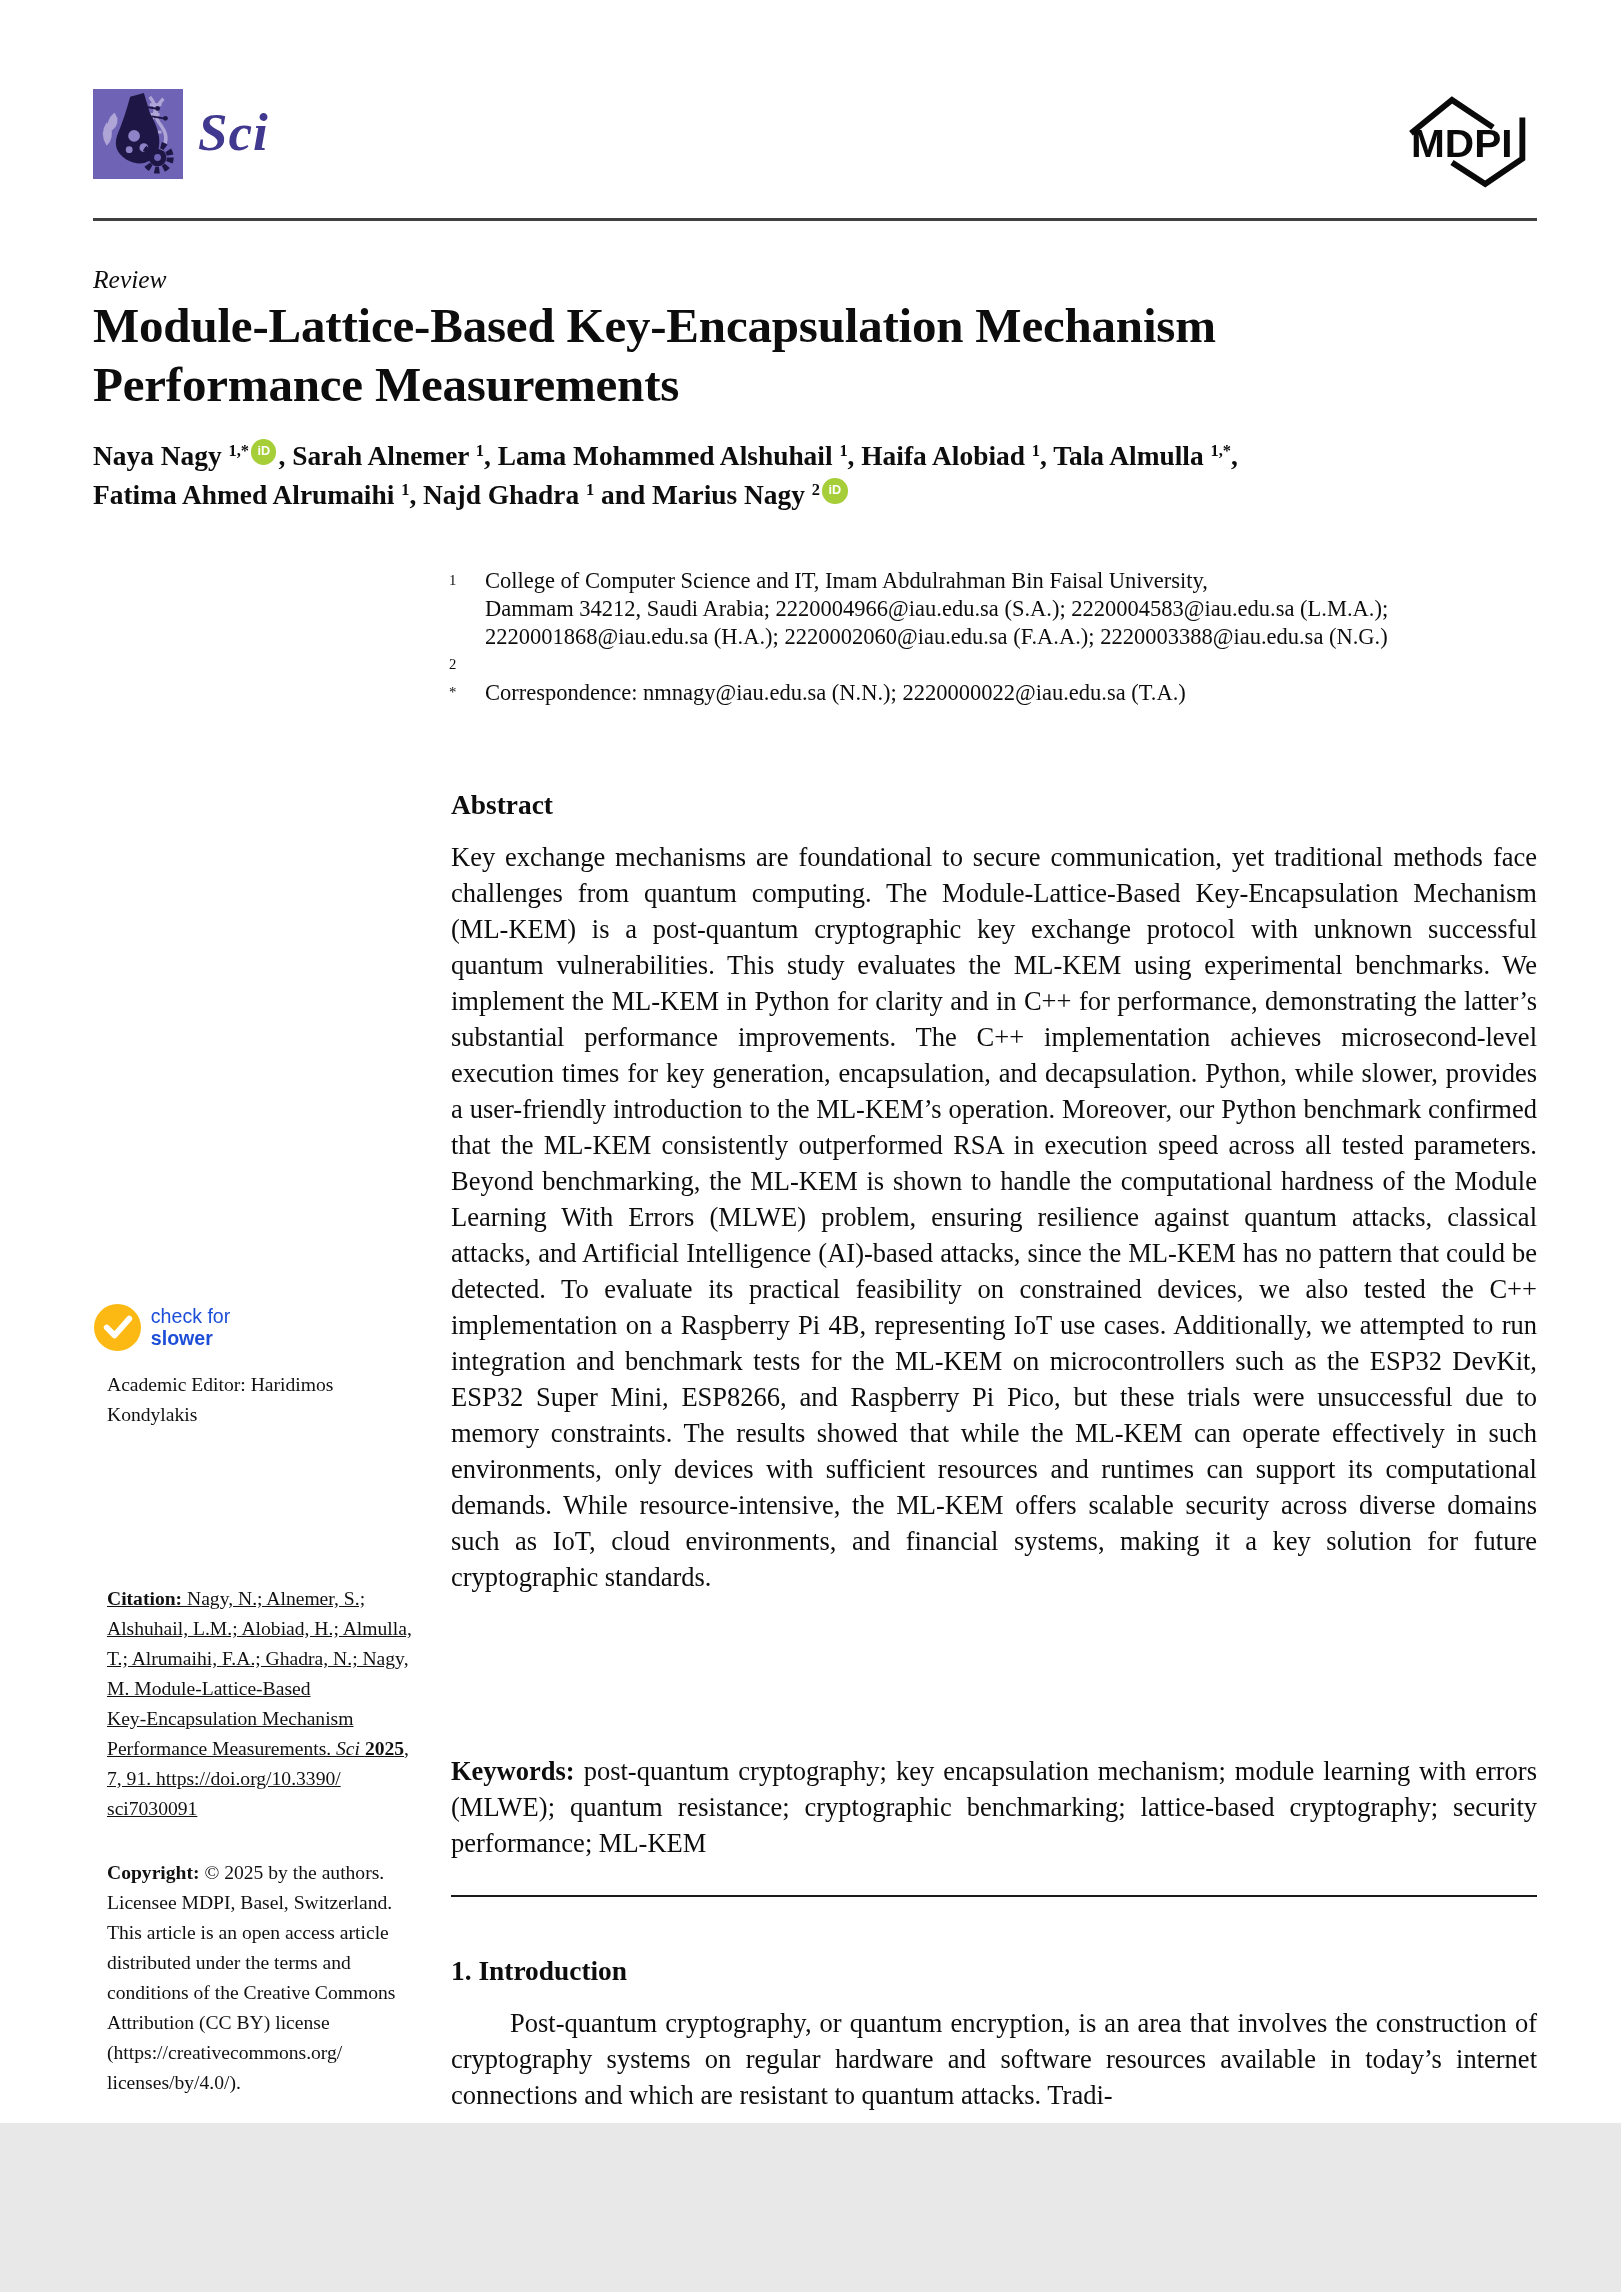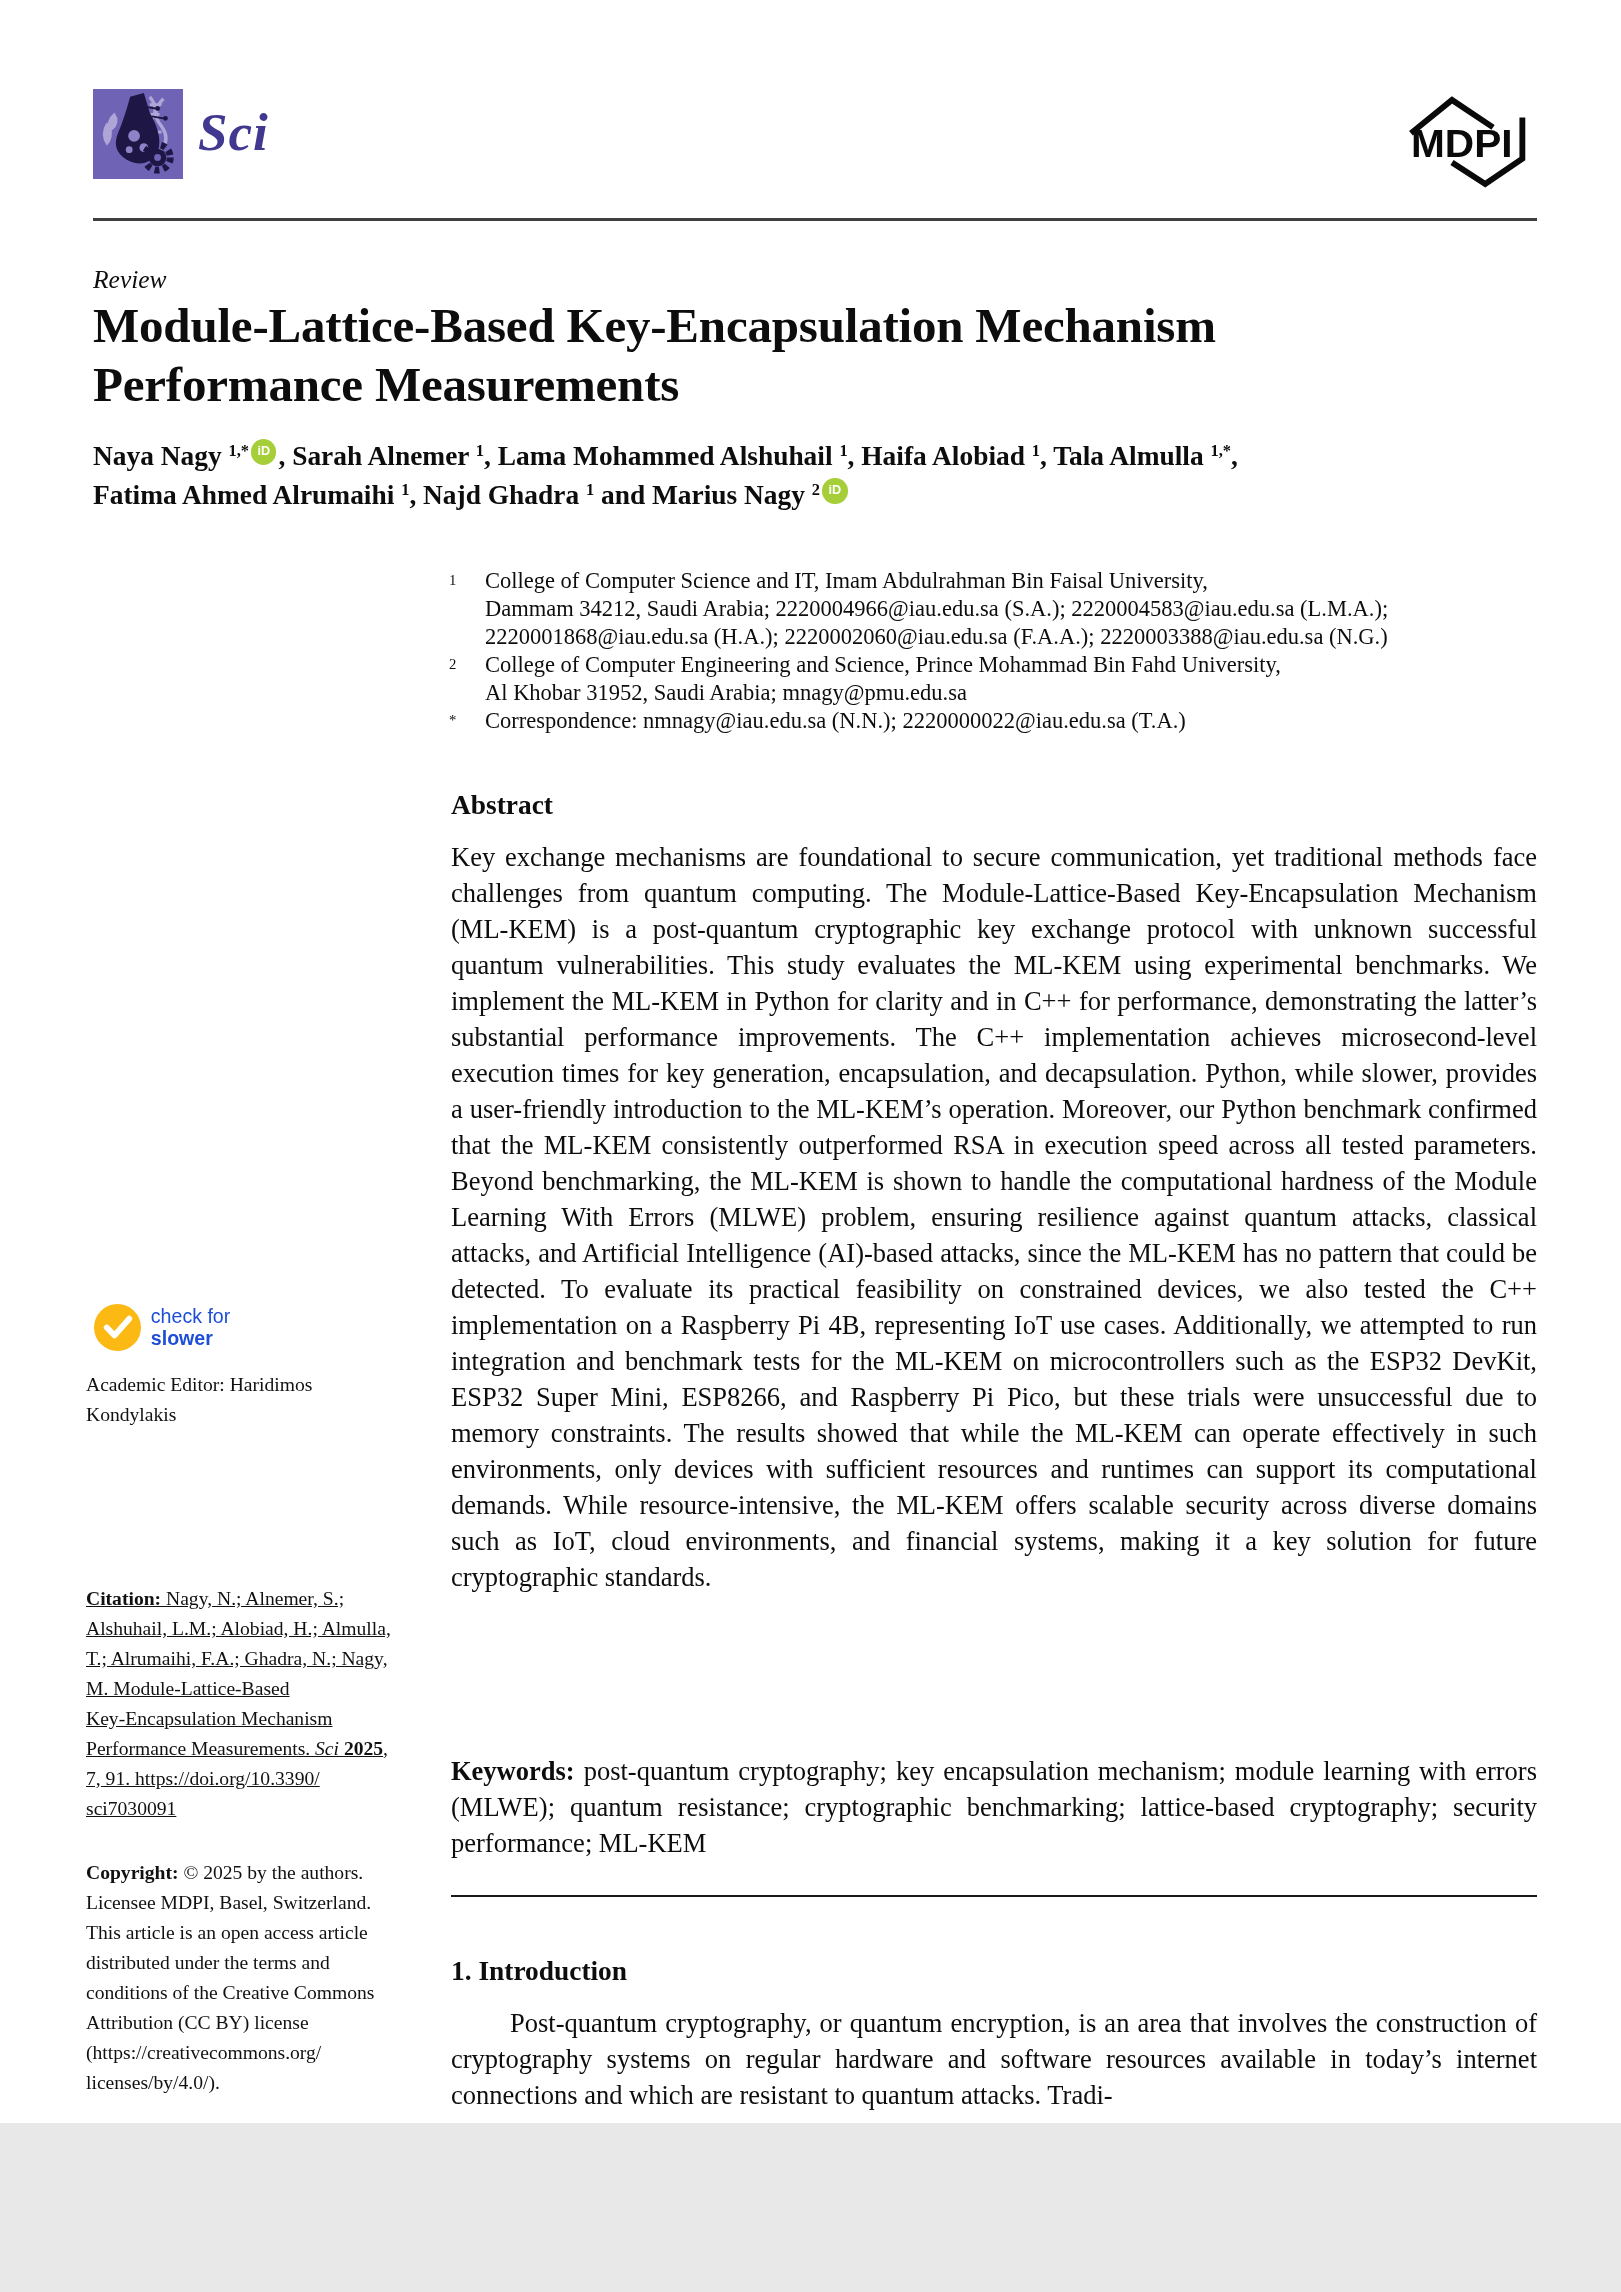--- a/index.html
+++ b/index.html
@@ -39,21 +39,21 @@
   .i { font-style:italic; }
 
   .body-divider { left:451px; top:1895px; width:1086px; height:2px; background:#1a1a1a; }
   .section-heading { left:451px; top:1956px; font-size:27.4px; font-weight:bold; }
   .intro-para { left:451px; top:2005px; width:1086px; font-size:26.5px; line-height:36px; text-align:justify; text-indent:59px; }
 
   
   .badge { left:94px; top:1304px; display:flex; align-items:center; cursor:pointer; }
   .badge-text { margin-left:9.8px; font-family:"Liberation Sans", sans-serif; font-size:19.6px; line-height:21.6px; color:#1d4ed8; }
   .badge-text .b { font-weight:bold; }
-  .sidebar-block { left:86px; width:387px; font-size:19.6px; line-height:30px; white-space:pre-line; color:#111; }
+  .sidebar-block { left:107px; width:387px; font-size:19.6px; line-height:30px; white-space:pre-line; color:#111; }
   .editor { top:1370px; }
   .dates { top:1445px; line-height:32px; white-space:normal; }
   .citation { top:1584px;text-decoration:underline; }
   .copyright { top:1858px; }
 
   
   .footer-rule { left:93px; top:2172px; width:1444px; }
   .footer { left:93px; top:2192px; width:1444px; display:flex; justify-content:space-between; font-size:20.6px;margin-left:20px; }
 </style>
 </head>
@@ -112,22 +112,20 @@
 
   <div class="abs affiliations">
       <div class="aff-row">
         <span class="aff-marker">1</span>
         <span class="aff-text">College of Computer Science and IT, Imam Abdulrahman Bin Faisal University,
 Dammam 34212, Saudi Arabia; 2220004966@iau.edu.sa (S.A.); 2220004583@iau.edu.sa (L.M.A.);
 2220001868@iau.edu.sa (H.A.); 2220002060@iau.edu.sa (F.A.A.); 2220003388@iau.edu.sa (N.G.)</span>
       </div>
       <div class="aff-row">
         <span class="aff-marker">2</span>
-        <span class="aff-text">College of Computer Engineering and Science, Prince Mohammad Bin Fahd University,
-Al Khobar 31952, Saudi Arabia; mnagy@pmu.edu.sa</span>
       </div>
       <div class="aff-row">
         <span class="aff-marker">*</span>
         <span class="aff-text">Correspondence: nmnagy@iau.edu.sa (N.N.); 2220000022@iau.edu.sa (T.A.)</span>
       </div>
     </div>
 
   <div class="abs abstract-heading">Abstract</div>
   <div class="abs abstract-text">Key exchange mechanisms are foundational to secure communication, yet traditional methods face challenges from quantum computing. The Module-Lattice-Based Key-Encapsulation Mechanism (ML-KEM) is a post-quantum cryptographic key exchange protocol with unknown successful quantum vulnerabilities. This study evaluates the ML-KEM using experimental benchmarks. We implement the ML-KEM in Python for clarity and in C++ for performance, demonstrating the latter’s substantial performance improvements. The C++ implementation achieves microsecond-level execution times for key generation, encapsulation, and decapsulation. Python, while slower, provides a user-friendly introduction to the ML-KEM’s operation. Moreover, our Python benchmark confirmed that the ML-KEM consistently outperformed RSA in execution speed across all tested parameters. Beyond benchmarking, the ML-KEM is shown to handle the computational hardness of the Module Learning With Errors (MLWE) problem, ensuring resilience against quantum attacks, classical attacks, and Artificial Intelligence (AI)-based attacks, since the ML-KEM has no pattern that could be detected. To evaluate its practical feasibility on constrained devices, we also tested the C++ implementation on a Raspberry Pi 4B, representing IoT use cases. Additionally, we attempted to run integration and benchmark tests for the ML-KEM on microcontrollers such as the ESP32 DevKit, ESP32 Super Mini, ESP8266, and Raspberry Pi Pico, but these trials were unsuccessful due to memory constraints. The results showed that while the ML-KEM can operate effectively in such environments, only devices with sufficient resources and runtimes can support its computational demands. While resource-intensive, the ML-KEM offers scalable security across diverse domains such as IoT, cloud environments, and financial systems, making it a key solution for future cryptographic standards.</div>
 

